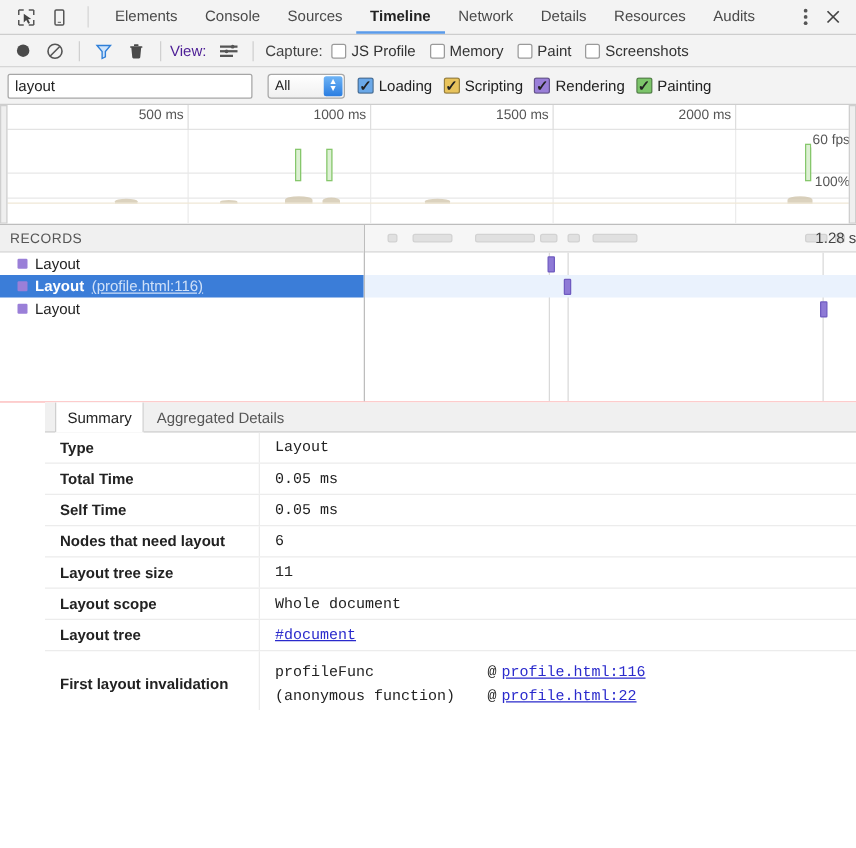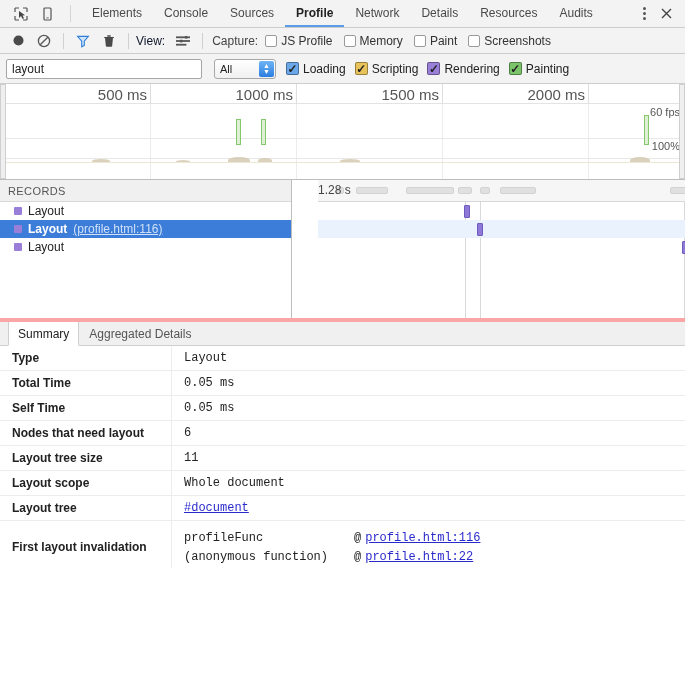--- a/index.html
+++ b/index.html
@@ -50,21 +50,21 @@
     border-bottom: 1px solid #cdcdcd;
     padding: 0 6px;
     gap: 2px;
   }
   .tool-btn {
     width: 24px; height: 22px;
     display: flex; align-items: center; justify-content: center;
     cursor: default;
   }
   .tool-sep { width: 1px; height: 16px; background: #d0d0d0; margin: 0 5px; }
-  .view-label { font-size: 12px; color: #0f172a; margin-right: 4px; }
+  .view-label { font-size: 12px; color: #4c1d95; margin-right: 4px; }
   .capture-label { font-size: 12px; color: #444; margin: 0 5px 0 2px; }
   .cap-item { display: flex; align-items: center; gap: 4px; margin-right: 9px; cursor: default; }
   .cap-item span { font-size: 12px; color: #333; }
   .cb-empty {
     width: 12px; height: 12px;
     border: 1px solid #9a9a9a; border-radius: 2px;
     background: #fff;
   }
 
   
@@ -113,32 +113,32 @@
     color: #fff; font-size: 10px; line-height: 1; font-weight: bold;
   }
 
   
   .overview { height: 96px; min-height: 96px; position: relative; background: #fff;
               border-bottom: 1px solid #bdbdbd; overflow: hidden; }
   .ov-ruler { height: 20px; position: relative; border-bottom: 1px solid #e3e3e3; }
   .ov-tick { position: absolute; top: 0; height: 20px; border-left: 1px solid #dedede; }
   .ov-tick span {
     position: absolute; right: 4px; top: 2px;
-    font-size: 15px; color: #555; white-space: nowrap;
+    font-size: 11px; color: #555; white-space: nowrap;
   }
   .ov-graph { position: absolute; left: 0; right: 0; top: 20px; bottom: 0; }
   .ov-vline { position: absolute; top: 0; bottom: 0; border-left: 1px solid #ececec; }
   .ov-hline { position: absolute; left: 0; right: 0; border-top: 1px solid #e8e8e8; }
   .fps-bar { position: absolute; bottom: 34px; width: 5px; background: #ddf0d4; border: 1px solid #86c76c; }
   .mem-blob { position: absolute; bottom: 16px; background: #cfc3a8; border-radius: 50% 50% 0 0; opacity: .75; }
   .ov-legend { position: absolute; font-size: 11px; color: #555; background: rgba(255,255,255,.85); padding: 0 1px; }
   .ov-edge { position: absolute; top: 0; bottom: 0; width: 6px; background: #efefef; border: 1px solid #cfcfcf; }
 
   
-  .mid { flex: 1; display: flex; min-height: 0; border-bottom: 4px solid #fca5a5; gap: 26px; }
+  .mid { flex: 1; display: flex; min-height: 0; border-bottom: 1px solid #fca5a5; }
   .records { width: 292px; min-width: 292px; border-right: 1px solid #bdbdbd;
              display: flex; flex-direction: column; background: #fff; }
   .records-head {
     height: 22px; min-height: 22px;
     display: flex; align-items: center;
     padding-left: 8px;
     background: #f0f0f0;
     border-bottom: 1px solid #d8d8d8;
     font-size: 11px; color: #555; letter-spacing: .4px;
   }
@@ -154,30 +154,30 @@
 
   .tl { flex: 1; display: flex; flex-direction: column; position: relative; background: #fff; min-width: 0; }
   .tl-head {
     height: 22px; min-height: 22px; position: relative;
     background: #f6f6f6; border-bottom: 1px solid #d8d8d8;
   }
   .tl-mark { position: absolute; top: 7px; height: 7px; background: #e0e0e0;
              border: 1px solid #d2d2d2; border-radius: 2px; }
   .tl-time {
     position: absolute; top: 3px; left: 0; right: 0;
-    text-align: left; font-size: 12px; color: #444;
+    text-align: right; font-size: 12px; color: #444;
   }
   .tl-body { flex: 1; position: relative; overflow: hidden; }
   .tl-grid { position: absolute; top: 0; bottom: 0; border-left: 1px solid #d9d9d9; }
   .tl-rowhl { position: absolute; left: 0; right: 0; height: 18px; background: #eaf2fd; }
   .tl-ev { position: absolute; width: 6px; height: 13px; background: #8e7ad6;
            border: 1px solid #6f5bc0; border-radius: 1px; }
 
   
-  .details { height: 246px; min-height: 246px; display: flex; flex-direction: column; background: #fff; }
+  .details { height: 246px; min-height: 246px; display: flex; flex-direction: column; background: #fff; margin-left: 36px; }
   .det-tabs {
     height: 24px; min-height: 24px; display: flex; align-items: stretch;
     background: #f0f0f0; border-bottom: 1px solid #cfcfcf; padding-left: 8px;
   }
   .det-tab {
     display: flex; align-items: center; padding: 0 9px;
     font-size: 12px; color: #555; cursor: default;
     border-left: 1px solid transparent; border-right: 1px solid transparent;
   }
   .det-tab.active {
@@ -225,21 +225,21 @@
           <rect x="4" y="1" width="7" height="12" rx="1" stroke="#555" stroke-width="1.2" fill="none"></rect>
           <rect x="6.2" y="10.4" width="2.6" height="1" fill="#777"></rect>
         </svg>
       </div>
     </div>
     <div class="tb-sep"></div>
     <div class="tabs">
       <div class="tab">Elements</div>
       <div class="tab">Console</div>
       <div class="tab">Sources</div>
-      <div class="tab active">Profile</div>
+      <div class="tab active">Timeline</div>
       <div class="tab">Network</div>
       <div class="tab">Details</div>
       <div class="tab">Resources</div>
       <div class="tab">Audits</div>
     </div>
     <div class="tb-right">
       <div class="tb-icon">
         <span class="kebab">
             <i></i>
             <i></i>

